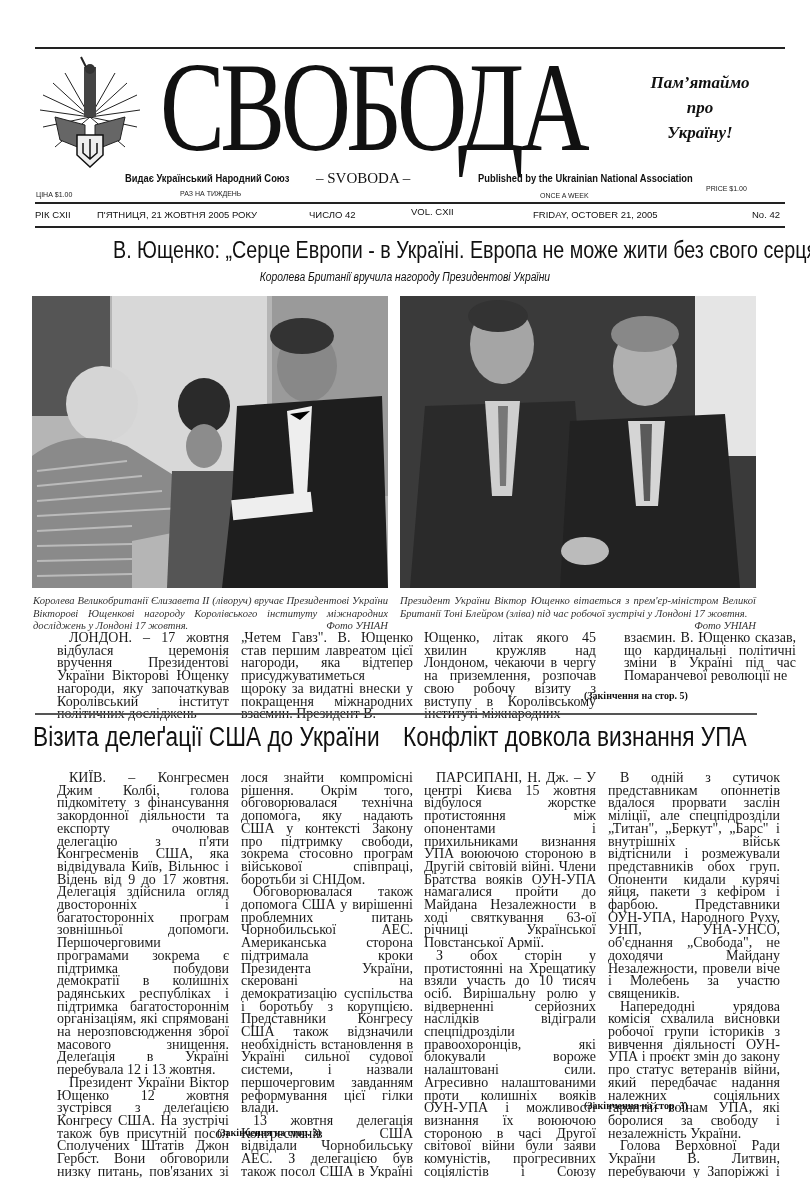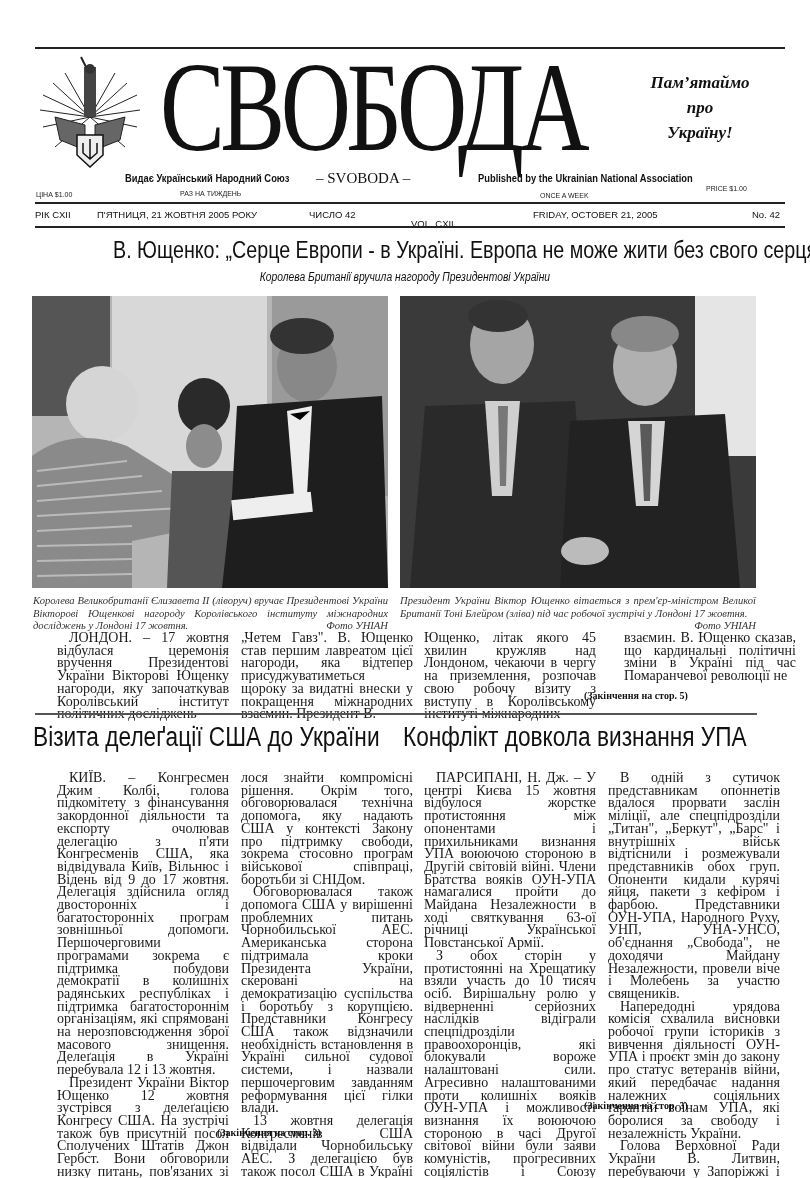--- a/index.html
+++ b/index.html
@@ -86,21 +86,21 @@
 <div class="small-caps" style="left:36px; top:191px;">ЦІНА $1.00</div>
 <div class="small-caps" style="left:180px; top:190px;">РАЗ НА ТИЖДЕНЬ</div>
 <div class="small-caps" style="left:540px; top:192px;">ONCE A WEEK</div>
 <div class="small-caps" style="left:706px; top:185px;">PRICE $1.00</div>
 
 <div class="rule" style="left:35px; top:202px; width:750px; height:2px;"></div>
 
 <div class="dateline" style="left:35px;">РІК CXII</div>
 <div class="dateline" style="left:97px;">П'ЯТНИЦЯ, 21 ЖОВТНЯ 2005 РОКУ</div>
 <div class="dateline" style="left:309px;">ЧИСЛО 42</div>
-<div class="dateline" style="left:411px; top:218px;">VOL. CXII</div>
+<div class="dateline" style="left:411px; top:206px;">VOL. CXII</div>
 <div class="dateline" style="left:533px;">FRIDAY, OCTOBER 21,  2005</div>
 <div class="dateline" style="left:752px;">No. 42</div>
 
 <div class="rule" style="left:35px; top:226px; width:750px; height:2px;"></div>
 
 <div class="headline"><span>В. Ющенко: „Серце Европи - в Україні. Европа не може жити без свого серця"</span></div>
 <div class="subhead"><span>Королева Британії вручила нагороду Президентові України</span></div>
 
 <div class="photo" style="left:32px; top:296px; width:356px; height:292px; background:#a8a8a8;">
   <svg width="356" height="292" viewBox="0 0 356 292">

